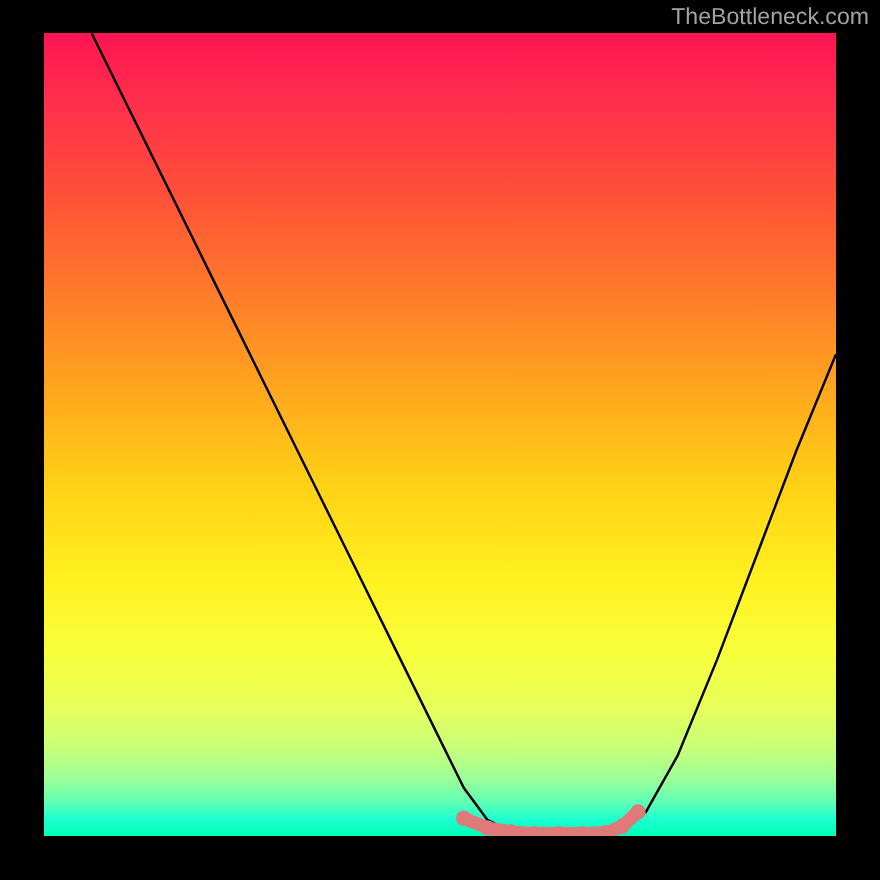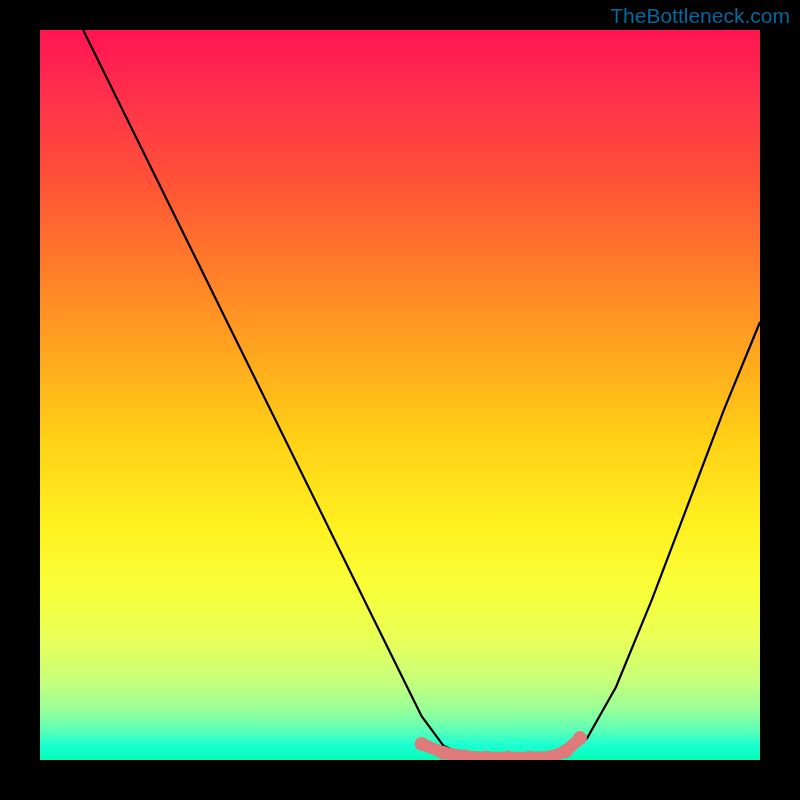--- a/index.html
+++ b/index.html
@@ -8,21 +8,21 @@
     height: 800px;
     background: #000;
     position: relative;
     overflow: hidden;
     font-family: Arial, sans-serif;
   }
   .watermark {
     position: absolute;
     top: 4px;
     right: 10px;
-    color: #0369a1;
+    color: #a3a3a3;
     font-size: 21px;
     font-weight: normal;
     z-index: 10;
   }
   .plot-area {
     position: absolute;
     left: 40px;
     top: 30px;
     width: 720px;
     height: 730px;

